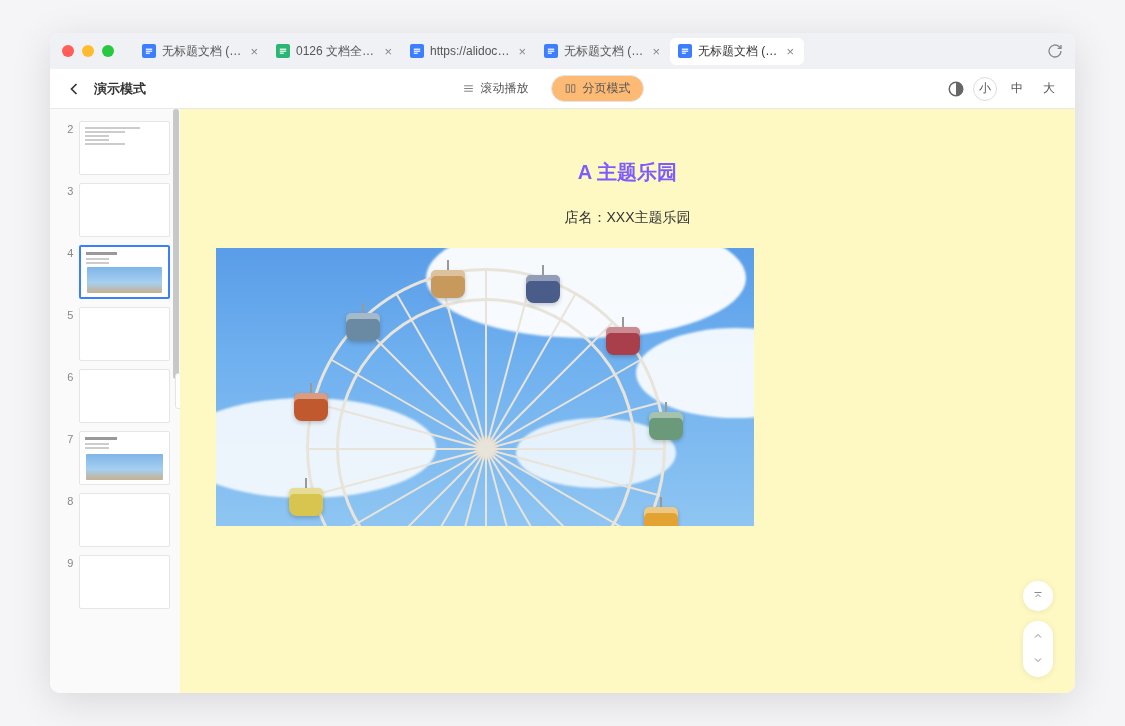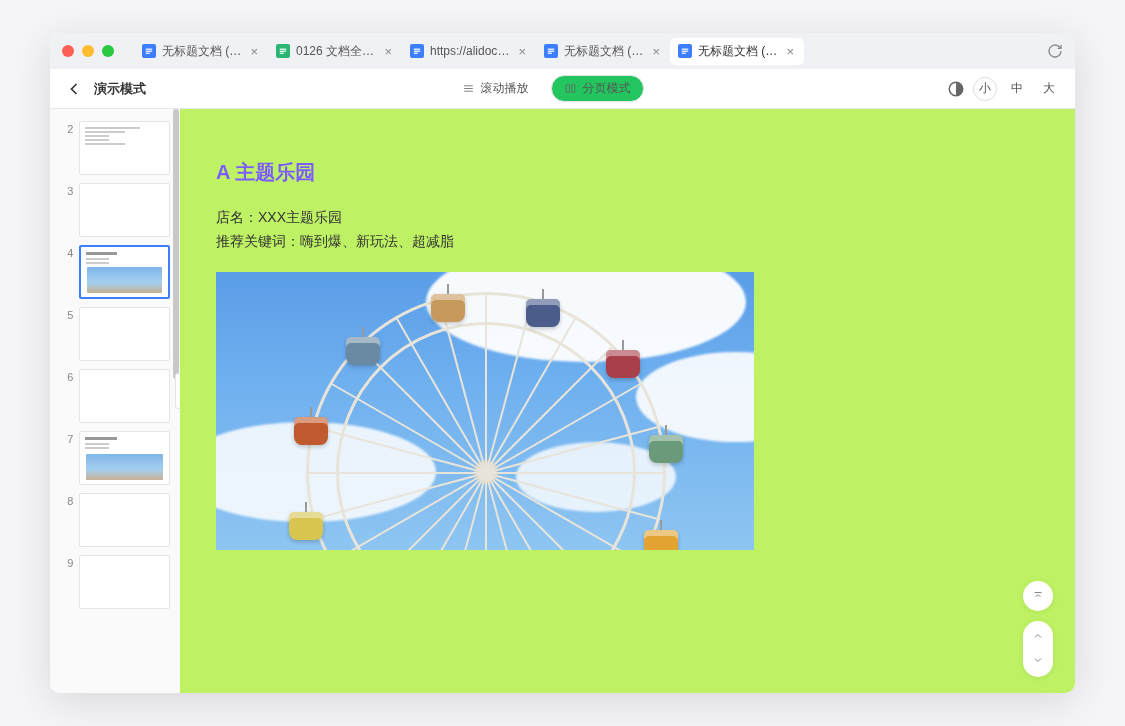--- a/index.html
+++ b/index.html
@@ -80,21 +80,21 @@
     .pill-btn {
       display: flex;
       align-items: center;
       gap: 6px;
       padding: 4px 12px;
       border-radius: 14px;
       font-size: 12px;
       color: #555;
       cursor: pointer;
     }
-    .pill-btn.active { background: #22c55e; border:1px solid #e5e5e8; }
+    .pill-btn.active { background: #fdba74; border:1px solid #e5e5e8; }
     .pill-btn svg { width:13px; height:13px; stroke:#666; fill:none; stroke-width:1.5; }
     .toolbar-right { display:flex; align-items:center; gap:8px; }
     .zoom-btn {
       width: 24px; height: 24px; border-radius: 50%;
       display:flex; align-items:center; justify-content:center;
       font-size:12px; color:#555; cursor:pointer;
     }
     .zoom-btn.circled { border: 1px solid #ddd; }
     .contrast-icon { width:18px; height:18px; }
     .contrast-icon svg { fill:#666; }
@@ -164,24 +164,25 @@
       position: absolute;
       right: -9px;
       top: 264px;
       display:flex; align-items:center; justify-content:center;
       cursor: pointer;
       z-index: 5;
     }
     .collapse-handle svg { width:8px; height:10px; stroke:#888; fill:none; stroke-width:2;}
     .main {
       flex: 1;
-      background: #bef264;
+      background: #fef9c3;
       padding: 50px 36px;
       overflow-y: auto;
       position: relative;
+      text-align: center;
     }
     .doc-title {
       font-size: 20px;
       font-weight: 600;
       color: #7c5cff;
       margin-bottom: 20px;
     }
     .doc-line {
       font-size: 14px;
       color: #333;
@@ -462,21 +463,20 @@
         <div class="thumb-row">
           <div class="thumb-num">9</div>
           <div class="thumb"></div>
         </div>
       </div>
 
     <div class="main">
       <div class="doc-title">A 主题乐园</div>
       <div id="doc-lines">
           <div class="doc-line">店名：XXX主题乐园</div>
-          <div class="doc-line">推荐关键词：嗨到爆、新玩法、超减脂</div>
         </div>
 
       <div class="doc-image">
         <div class="sky"></div>
         <div class="cloud c1"></div>
         <div class="cloud c2"></div>
         <div class="cloud c3"></div>
         <div class="cloud c4"></div>
         <div class="wheel" id="wheel">
           <div class="rim"></div>

